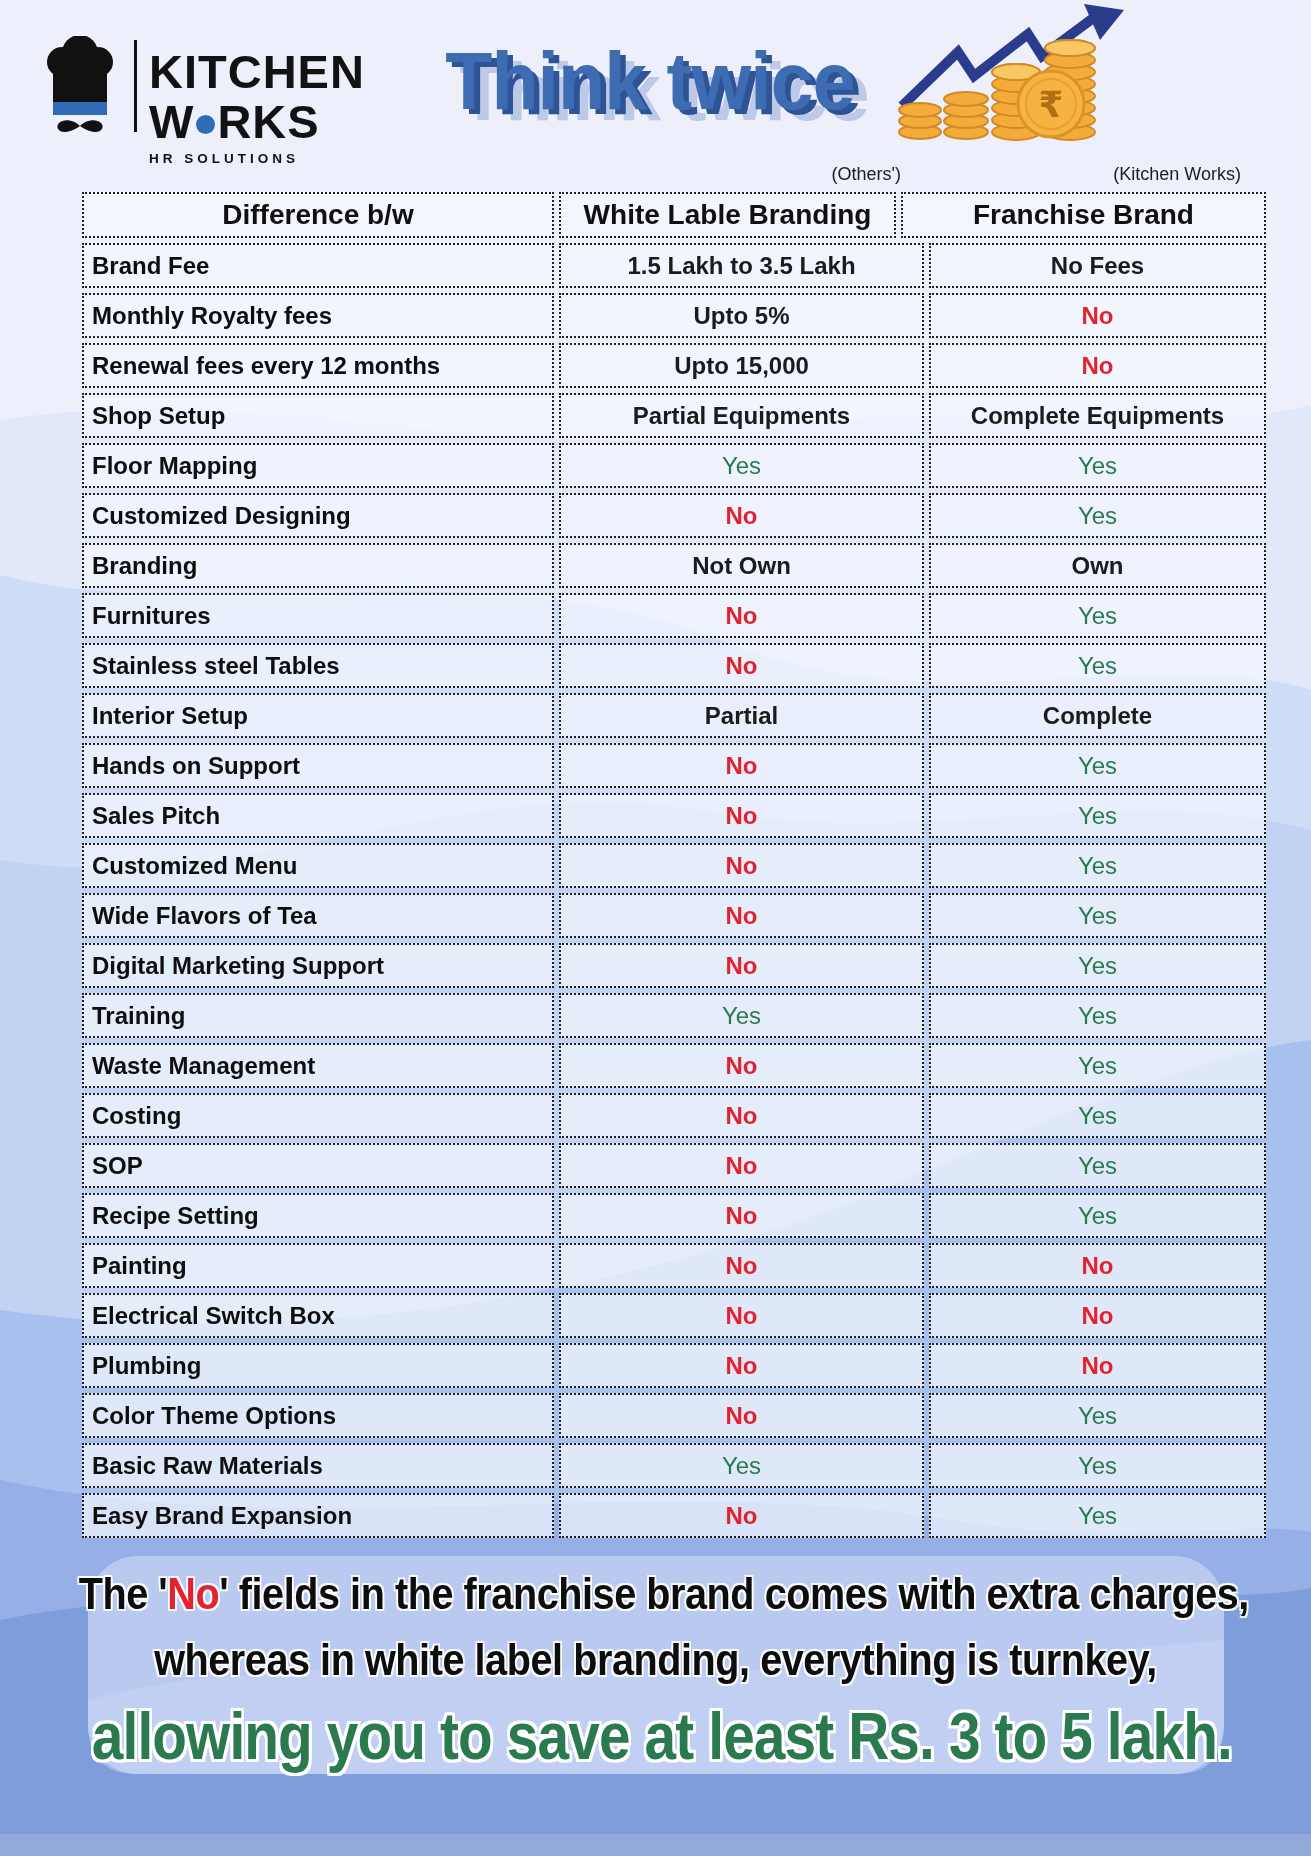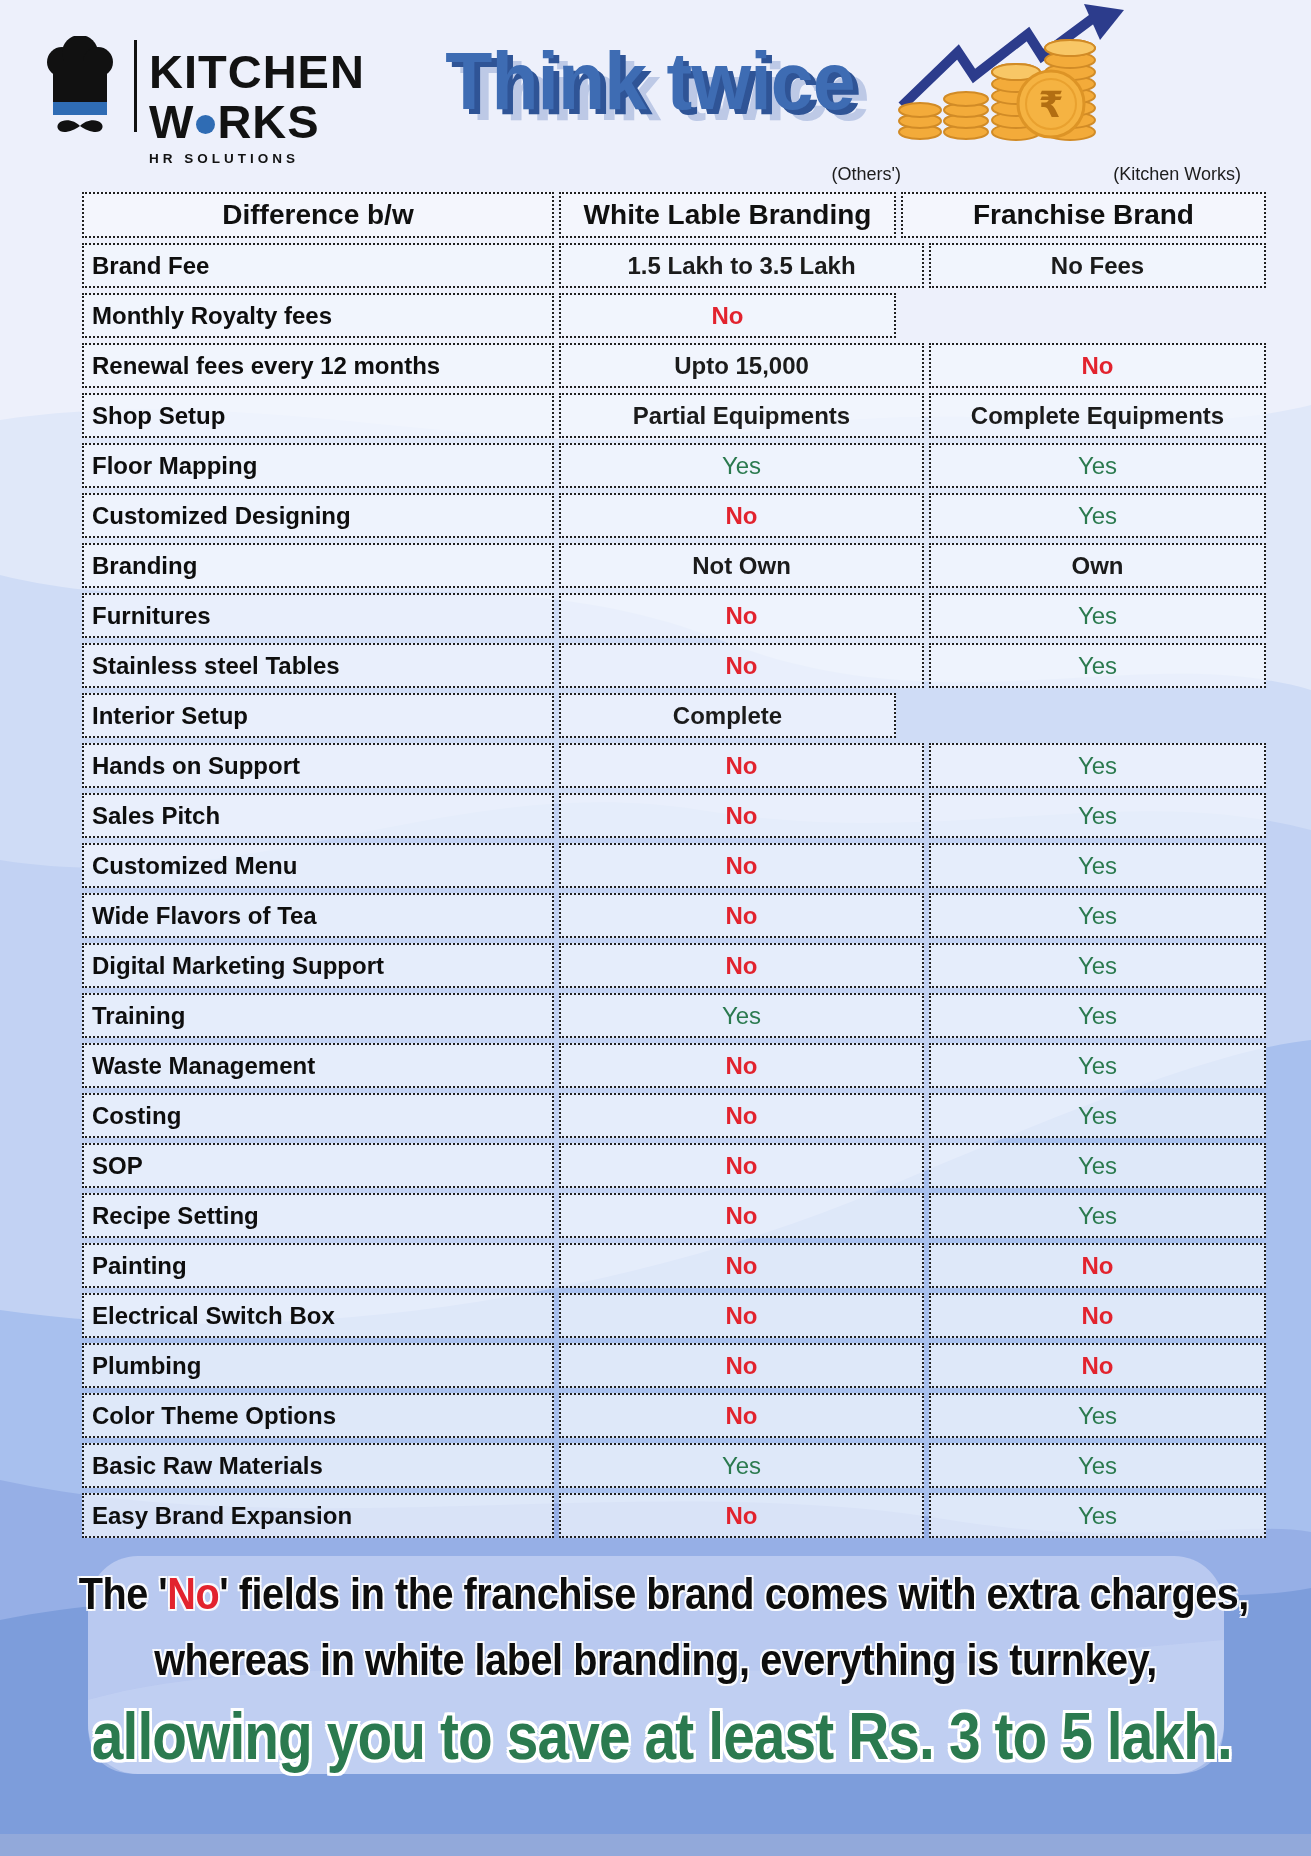--- a/index.html
+++ b/index.html
@@ -151,20 +151,21 @@
         <div class="cell c2">Franchise Brand</div>
       </div>
       <div>
           <div class="trow body-row">
             <div class="cell c1 label-cell">Brand Fee</div>
             <div class="cell c2 value-cell val-neutral">1.5 Lakh to 3.5 Lakh</div>
             <div class="cell c3 value-cell val-neutral">No Fees</div>
           </div>
           <div class="trow body-row">
             <div class="cell c1 label-cell">Monthly Royalty fees</div>
+            <div class="cell c2 value-cell val-neutral">Upto 5%</div>
             <div class="cell c3 value-cell val-no">No</div>
           </div>
           <div class="trow body-row">
             <div class="cell c1 label-cell">Renewal fees every 12 months</div>
             <div class="cell c2 value-cell val-neutral">Upto 15,000</div>
             <div class="cell c3 value-cell val-no">No</div>
           </div>
           <div class="trow body-row">
             <div class="cell c1 label-cell">Shop Setup</div>
             <div class="cell c2 value-cell val-neutral">Partial Equipments</div>
@@ -190,20 +191,21 @@
             <div class="cell c2 value-cell val-no">No</div>
             <div class="cell c3 value-cell val-yes">Yes</div>
           </div>
           <div class="trow body-row">
             <div class="cell c1 label-cell">Stainless steel Tables</div>
             <div class="cell c2 value-cell val-no">No</div>
             <div class="cell c3 value-cell val-yes">Yes</div>
           </div>
           <div class="trow body-row">
             <div class="cell c1 label-cell">Interior Setup</div>
+            <div class="cell c2 value-cell val-neutral">Partial</div>
             <div class="cell c3 value-cell val-neutral">Complete</div>
           </div>
           <div class="trow body-row">
             <div class="cell c1 label-cell">Hands on Support</div>
             <div class="cell c2 value-cell val-no">No</div>
             <div class="cell c3 value-cell val-yes">Yes</div>
           </div>
           <div class="trow body-row">
             <div class="cell c1 label-cell">Sales Pitch</div>
             <div class="cell c2 value-cell val-no">No</div>

